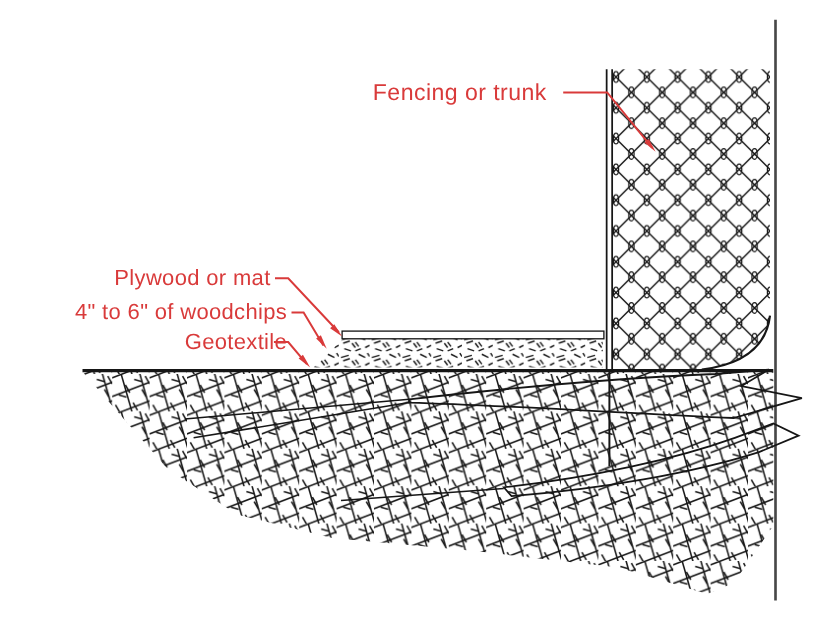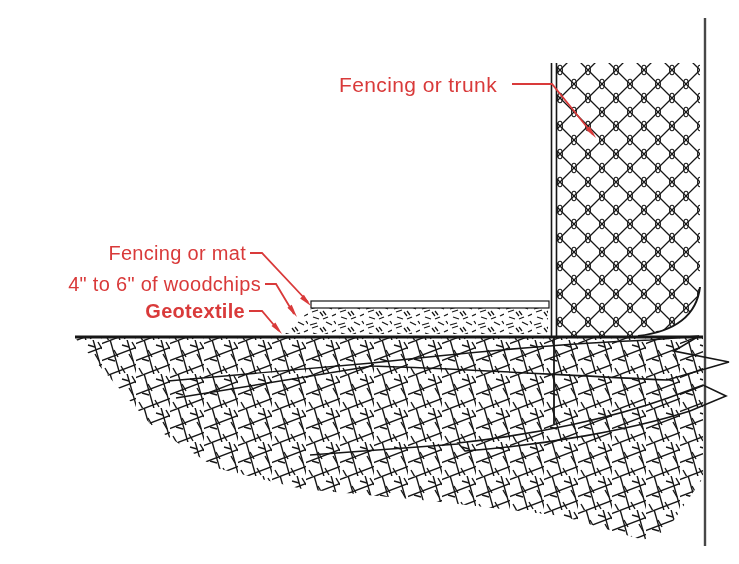--- a/index.html
+++ b/index.html
@@ -17,21 +17,21 @@
   .ink{stroke:var(--line_dark);fill:none;}
   .red-stroke{stroke:var(--annotation_red);fill:none;stroke-width:1.8px;}
   .red-fill{fill:var(--annotation_red);stroke:none;}
   .label{position:absolute;color:var(--annotation_red);}
   .label div{white-space:nowrap;}
   .label-fencing{left:300px;top:71px;width:236px;text-align:center;
     font-size:21px;line-height:27px;letter-spacing:.4px;}
   .label-left{text-align:right;font-size:20px;line-height:25px;letter-spacing:.3px;}
   #lbl-plywood{left:18px;top:241px;width:228px;}
   #lbl-woodchips{left:18px;top:272px;width:243px;}
-  #lbl-geotextile{left:18px;top:299px;width:227px;font-weight:bold;}
+  #lbl-geotextile{left:34px;top:299px;width:227px;}
 </style>
 </head>
 <body>
 
 <div class="page">
 
   <svg width="739" height="564" viewBox="0 0 739 564">
     <defs>
 
       <pattern id="chainlink" width="28" height="28" patternUnits="userSpaceOnUse">
@@ -119,21 +119,21 @@
     <g>
       <path class="red-stroke" d="M249,311 L262,311 L279,331"></path>
       <polygon class="red-fill" points="282,334 271.5,325.9 275.4,322.5"></polygon>
     </g>
   </svg>
 
   <div class="label label-fencing">
     <div>Fencing or trunk</div>
   </div>
   <div class="label label-left" id="lbl-plywood">
-    <div>Fencing or mat</div>
+    <div>Plywood or mat</div>
   </div>
   <div class="label label-left" id="lbl-woodchips">
     <div>4" to 6" of woodchips</div>
   </div>
   <div class="label label-left" id="lbl-geotextile">
     <div>Geotextile</div>
   </div>
 
 </div>
 

